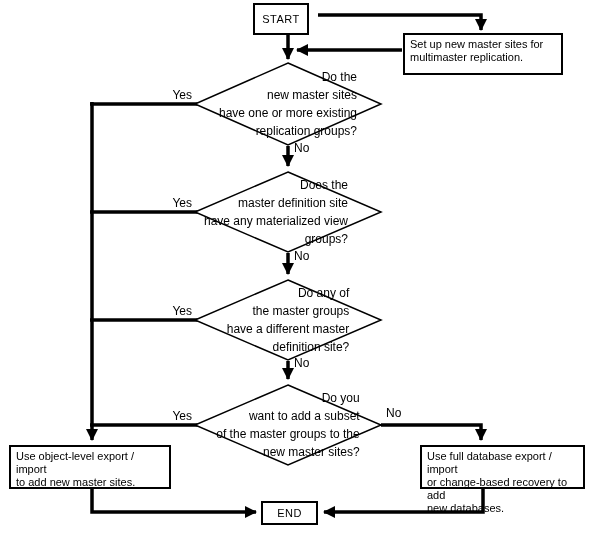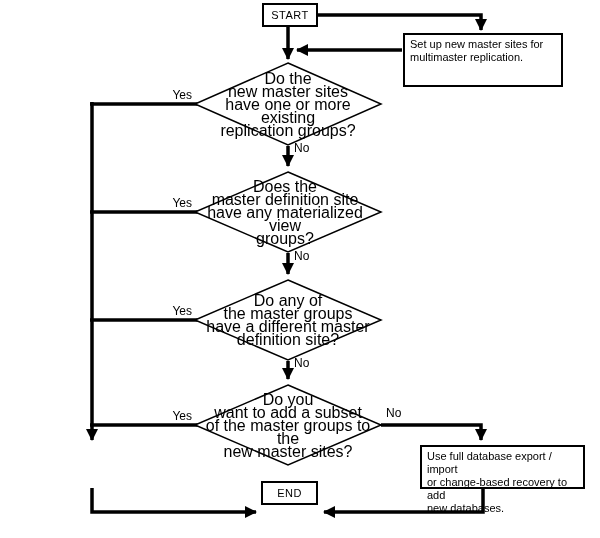--- a/index.html
+++ b/index.html
@@ -39,24 +39,24 @@
     padding: 3px 4px 2px 5px;
     white-space: pre-line;
     text-align: left;
   }
   .dtext {
     position: absolute;
     box-sizing: border-box;
     display: flex;
     align-items: center;
     justify-content: center;
-    text-align: center;
+    text-align: right;
     white-space: pre-line;
-    font-size: 16px;
-    line-height: 13px;
+    font-size: 12px;
+    line-height: 18px;
   }
   .lbl {
     position: absolute;
     font-size: 12px;
     line-height: 13px;
   }
   .lbl.right {
     text-align: right;
   }
 </style>
@@ -93,30 +93,30 @@
     </g>
 
     <g stroke="#000000" stroke-width="1.5" fill="#ffffff">
       <polygon points="288,63 381,104 288,145 195,104"></polygon>
       <polygon points="288,172 381,212 288,252 195,212"></polygon>
       <polygon points="288,280 381,320 288,360 195,320"></polygon>
       <polygon points="288,385 381,425 288,465 195,425"></polygon>
     </g>
   </svg>
 
-  <div class="box center" style="left:262px; top:3px; width:56px; height:24px;">START</div>
+  <div class="box center" style="left:253px; top:3px; width:56px; height:32px;">START</div>
 
-  <div class="box proc" style="left:403px; top:33px; width:160px; height:54px;">Set up new master sites for
+  <div class="box proc" style="left:403px; top:33px; width:160px; height:42px;">Set up new master sites for
 multimaster replication.</div>
 
   <div class="dtext" style="left:196px; top:64px; width:184px; height:80px;">Do the
 new master sites
 have one or more existing
 replication groups?</div>
-  <div class="dtext" style="left:193px; top:172px; width:184px; height:80px;">Does the
+  <div class="dtext" style="left:184px; top:172px; width:184px; height:80px;">Does the
 master definition site
 have any materialized view
 groups?</div>
   <div class="dtext" style="left:196px; top:385px; width:184px; height:80px;">Do you
 want to add a subset
 of the master groups to the
 new master sites?</div>
   <div class="dtext" style="left:196px; top:280px; width:184px; height:80px;">Do any of
 the master groups
 have a different master
@@ -125,19 +125,21 @@
   <div class="lbl right" style="left:158px; top:89px; width:34px;">Yes</div>
   <div class="lbl right" style="left:158px; top:197px; width:34px;">Yes</div>
   <div class="lbl right" style="left:158px; top:305px; width:34px;">Yes</div>
   <div class="lbl right" style="left:158px; top:410px; width:34px;">Yes</div>
 
   <div class="lbl" style="left:294px; top:142px;">No</div>
   <div class="lbl" style="left:294px; top:250px;">No</div>
   <div class="lbl" style="left:294px; top:357px;">No</div>
   <div class="lbl" style="left:386px; top:407px;">No</div>
 
+  <div class="box proc" style="left:9px; top:445px; width:162px; height:44px;">Use object-level export / import
+to add new master sites.</div>
   <div class="box proc" style="left:420px; top:445px; width:165px; height:44px;">Use full database export / import
 or change-based recovery to add
 new databases.</div>
 
-  <div class="box center" style="left:261px; top:481px; width:57px; height:24px;">END</div>
+  <div class="box center" style="left:261px; top:501px; width:57px; height:24px;">END</div>
 
 </div>
 
 </body></html>

